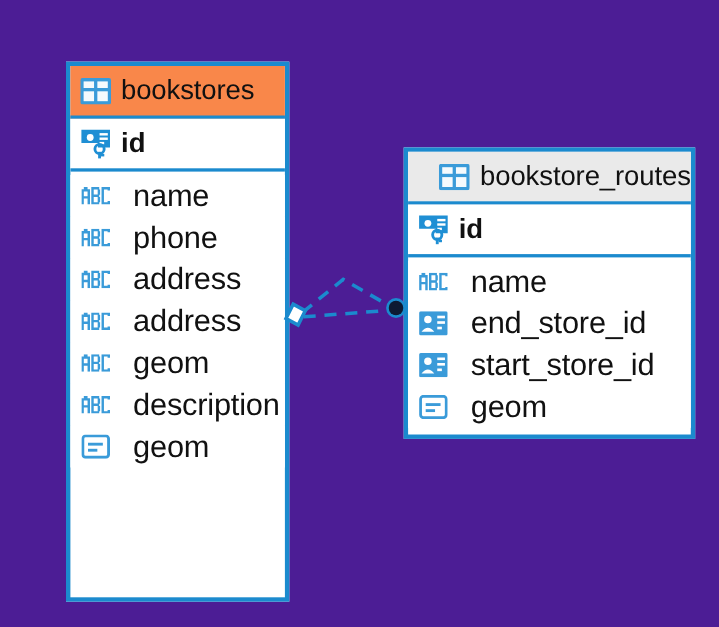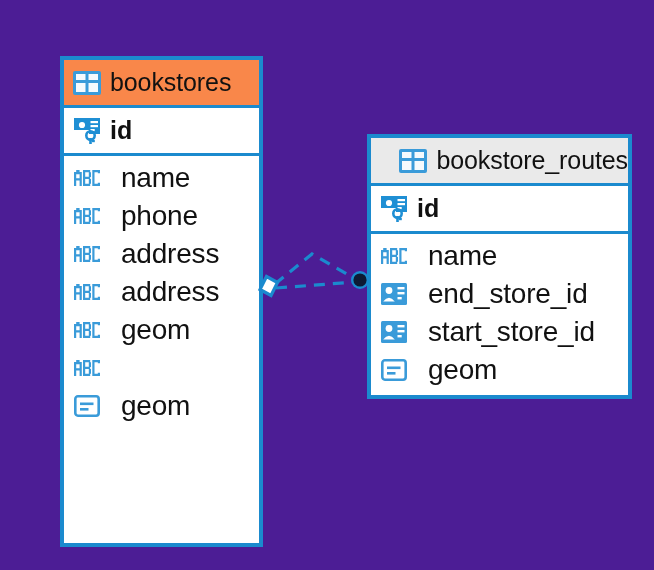--- a/index.html
+++ b/index.html
@@ -217,20 +217,21 @@
 
 
       <div class="field-row">
         <span class="icon icon-abc">
           <svg viewBox="0 0 26 16" width="26" height="16" aria-hidden="true">
             <path d="M0 16 V2 H2.2 V0 H5.6 V2 H7.8 V16 H5.6 V10.5 H2.2 V16 Z M2.2 8.3 H5.6 V4.2 H2.2 Z" fill="#3a9bd9"></path>
             <path d="M9 0 H16.2 V2.2 H17 V7 H16.2 V9 H17 V13.8 H16.2 V16 H9 Z M11.2 6.8 H14.8 V2.2 H11.2 Z M11.2 13.8 H14.8 V9 H11.2 Z" fill="#3a9bd9"></path>
             <path d="M18.3 0 H26 V3.2 H23.8 V2.2 H20.5 V13.8 H23.8 V12.8 H26 V16 H18.3 Z" fill="#3a9bd9"></path>
           </svg>
         </span>
+        <span class="field-label">description</span>
       </div>
 
       <div class="field-row">
         <span class="icon icon-geom">
           <svg viewBox="0 0 26 22" width="26" height="22" aria-hidden="true">
             <rect x="1.3" y="1.3" width="23.4" height="19.4" rx="2.6" fill="#ffffff" stroke="#3a9bd9" stroke-width="2.6"></rect>
             <rect x="6" y="7.5" width="13.5" height="2.6" fill="#3a9bd9"></rect>
             <rect x="6" y="13" width="8.5" height="2.6" fill="#3a9bd9"></rect>
           </svg>
         </span>

